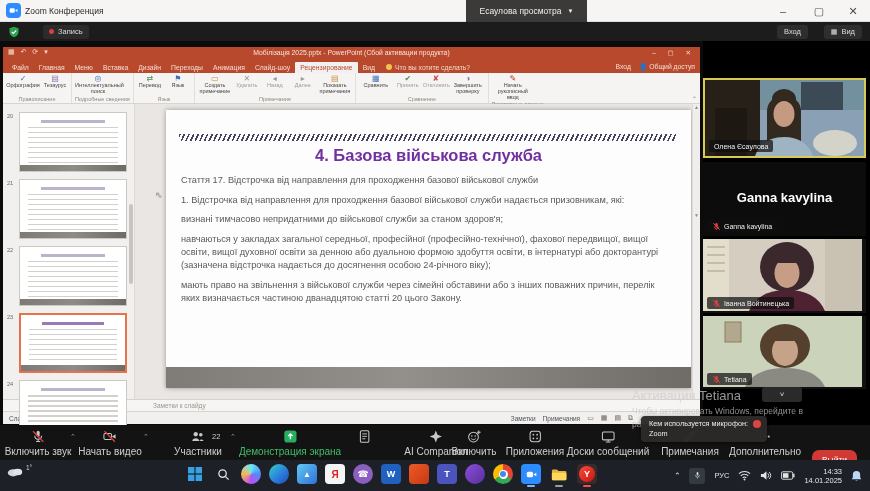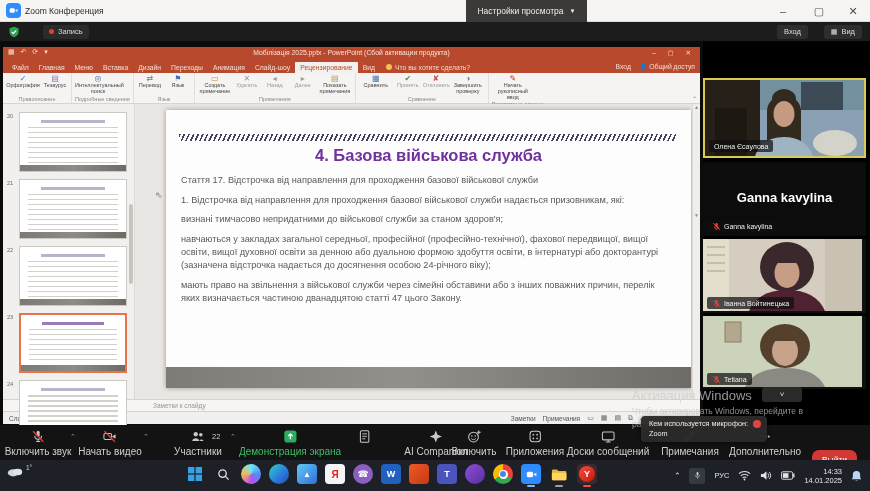--- a/index.html
+++ b/index.html
@@ -125,21 +125,21 @@
 
   <div class="ztitle">
     <div class="zoom-appicon">
       <svg width="9" height="9" viewBox="0 0 14 14">
           <rect x="1" y="3.5" width="8" height="7" rx="2" fill="#fff"></rect>
           <path d="M9.5 7l3.6-2.3v4.6L9.5 7z" fill="#fff"></path>
         </svg>
     </div>
     <div class="ztitle-text">Zoom Конференция</div>
     <div class="view-settings">
-      <span>Настройки просмотра</span>
+      <span>Есаулова просмотра</span>
         <span style="font-size:6px;">▼</span>
     </div>
     <div class="winctl" style="right:78px;">–</div>
     <div class="winctl" style="right:42px;">▢</div>
     <div class="winctl" style="right:8px;">✕</div>
   </div>
 
   <div class="zsub">
     <svg class="abs" style="left:8px; top:4px;" width="12" height="12" viewBox="0 0 16 16">
       <path d="M8 1l6 2v5c0 4-3 6-6 7-3-1-6-3-6-7V3z" fill="#2aa34f"></path>
@@ -329,21 +329,21 @@
 
         <div class="slide-area">
           <div class="slide">
             <div class="hatch"></div>
             <div class="slide-title">4. Базова військова служба</div>
             <div class="slide-text">
               <p>Стаття 17. Відстрочка від направлення для проходження базової військової служби</p>
               <p>1. Відстрочка від направлення для проходження базової військової служби надається призовникам, які:</p>
               <p>визнані тимчасово непридатними до військової служби за станом здоров'я;</p>
               <p>навчаються у закладах загальної середньої, професійної (професійно-технічної), фахової передвищої, вищої освіти, вищої духовної освіти за денною або дуальною формою здобуття освіти, в інтернатурі або докторантурі (зазначена відстрочка надається до досягнення особою 24-річного віку);</p>
-              <p>мають право на звільнення з військової служби через сімейні обставини або з інших поважних причин, перелік яких визначається частиною дванадцятою статті 47 цього Закону.</p>
+              <p>мають право на звільнення з військової служби через сімейні обставини або з інших поважних причин, перелік яких визначається частиною дванадцятою статті 20 цього Закону.</p>
             </div>
             <div class="slide-band"></div>
           </div>
           <span class="slide-cursor">⇖</span>
           <div class="v-scroll">▲<br><br><br><br><br><br><br><br><br><br><br><br><br><br><br><br><br><br>▼</div>
         </div>
       </div>
 
       <div class="notes-strip">
         <span class="notes-ph">Заметки к слайду</span>
@@ -446,21 +446,21 @@
         <span>Tetiana</span>
       </div>
     </div>
 
     <div class="gallery-next">
         <span>˅</span>
       </div>
   </div>
 
   <div class="wm">
-    <div class="wm-1">Активация Windows</div>
+    <div class="wm-1">Активация Tetiana</div>
     <div class="wm-2">Чтобы активировать Windows, перейдите в</div>
     <div class="wm-2">раздел «Параметры».</div>
   </div>
 
   <div class="mic-tip">
     <div>Кем используется микрофон:</div>
     <div>Zoom</div>
     <div class="tip-dot"></div>
   </div>
 

